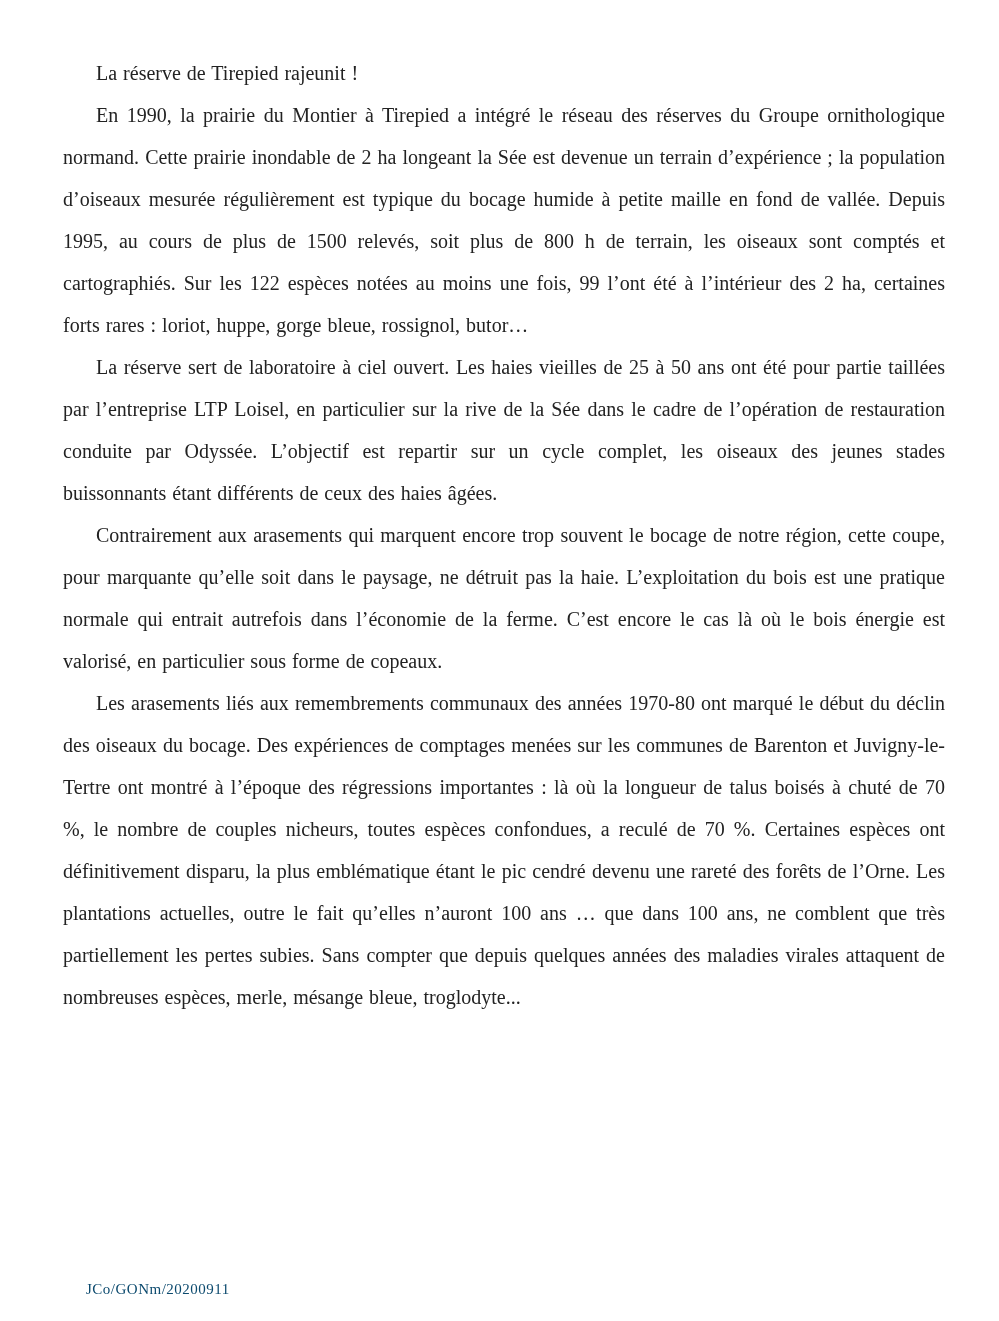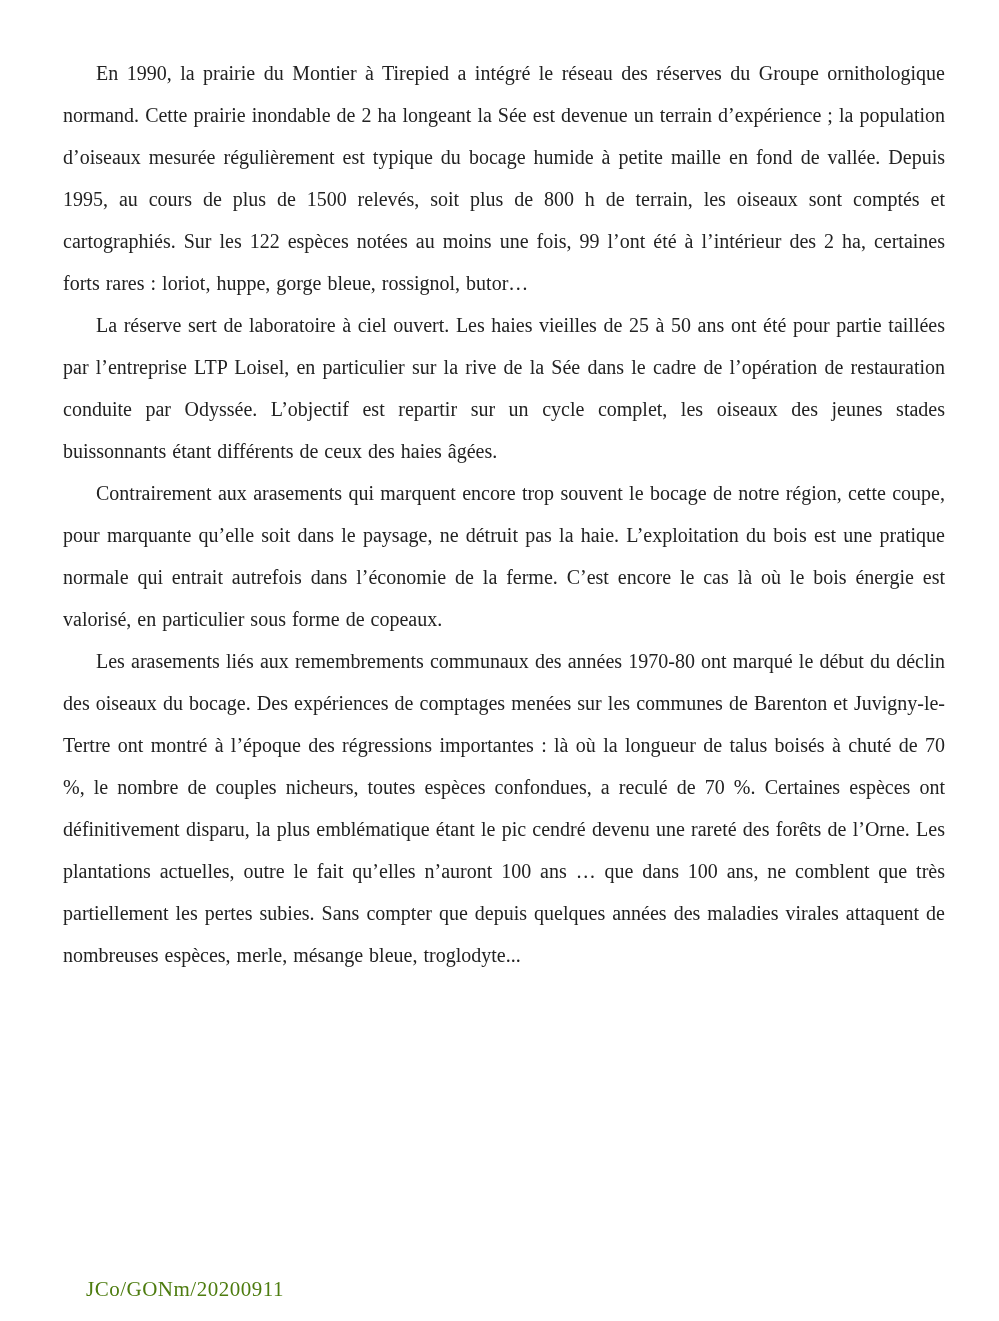--- a/index.html
+++ b/index.html
@@ -31,30 +31,31 @@
     text-indent: 33px;
     word-spacing: 1px;
   }
   .doc-body p.doc-title {
     text-align: left;
   }
   .doc-footer {
     position: absolute;
     left: 86px;
     top: 1278px;
-    font-size: 21px;
+    font-size: 15px;
     line-height: 22px;
     letter-spacing: 0.5px;
-    color: #4d7c0f;
+    color: #0c4a6e;
   }
 </style>
 </head>
 <body>
 
 <div class="page">
   <div class="doc-body">
+    <p class="doc-title">La réserve de Tirepied rajeunit !</p>
     <p>En 1990, la prairie du Montier à Tirepied a intégré le réseau des réserves du Groupe ornithologique normand. Cette prairie inondable de 2 ha longeant la Sée est devenue un terrain d’expérience ; la population d’oiseaux mesurée  régulièrement est typique du bocage humide à petite maille en fond de vallée. Depuis 1995, au cours de plus de 1500 relevés, soit plus de 800 h de terrain, les oiseaux sont comptés et cartographiés. Sur les 122 espèces notées au moins une fois, 99 l’ont été à l’intérieur des 2 ha, certaines forts rares : loriot, huppe, gorge bleue, rossignol, butor…</p>
     <p>La réserve  sert de laboratoire à ciel ouvert. Les haies vieilles de 25 à 50 ans ont été pour partie taillées par l’entreprise LTP Loisel, en particulier sur la rive de la Sée dans le cadre de l’opération de restauration conduite par Odyssée. L’objectif est repartir sur un cycle complet, les oiseaux des jeunes stades buissonnants étant différents de ceux des haies âgées.</p>
     <p>Contrairement aux arasements qui marquent encore trop souvent le bocage de notre région, cette coupe, pour marquante qu’elle soit dans le paysage, ne détruit pas la haie. L’exploitation du bois est une pratique normale qui entrait autrefois dans l’économie de la ferme. C’est encore le cas là où le bois énergie est valorisé, en particulier sous forme de copeaux.</p>
     <p>Les arasements liés aux remembrements communaux des années 1970-80 ont marqué le début du déclin des oiseaux du bocage. Des expériences de comptages menées sur les communes de Barenton et Juvigny-le-Tertre ont montré à l’époque des régressions importantes : là où la longueur de talus boisés à chuté de 70 %, le nombre de couples nicheurs, toutes espèces confondues, a reculé de 70 %. Certaines espèces ont définitivement disparu, la plus emblématique étant le pic cendré devenu une rareté des forêts de l’Orne. Les plantations actuelles, outre le fait qu’elles n’auront 100 ans … que dans 100 ans, ne comblent que très partiellement les pertes subies. Sans compter que depuis quelques années des maladies virales attaquent de nombreuses espèces, merle, mésange bleue, troglodyte...</p>
   </div>
   <div class="doc-footer">JCo/GONm/20200911</div>
 </div>
 
 </body></html>

